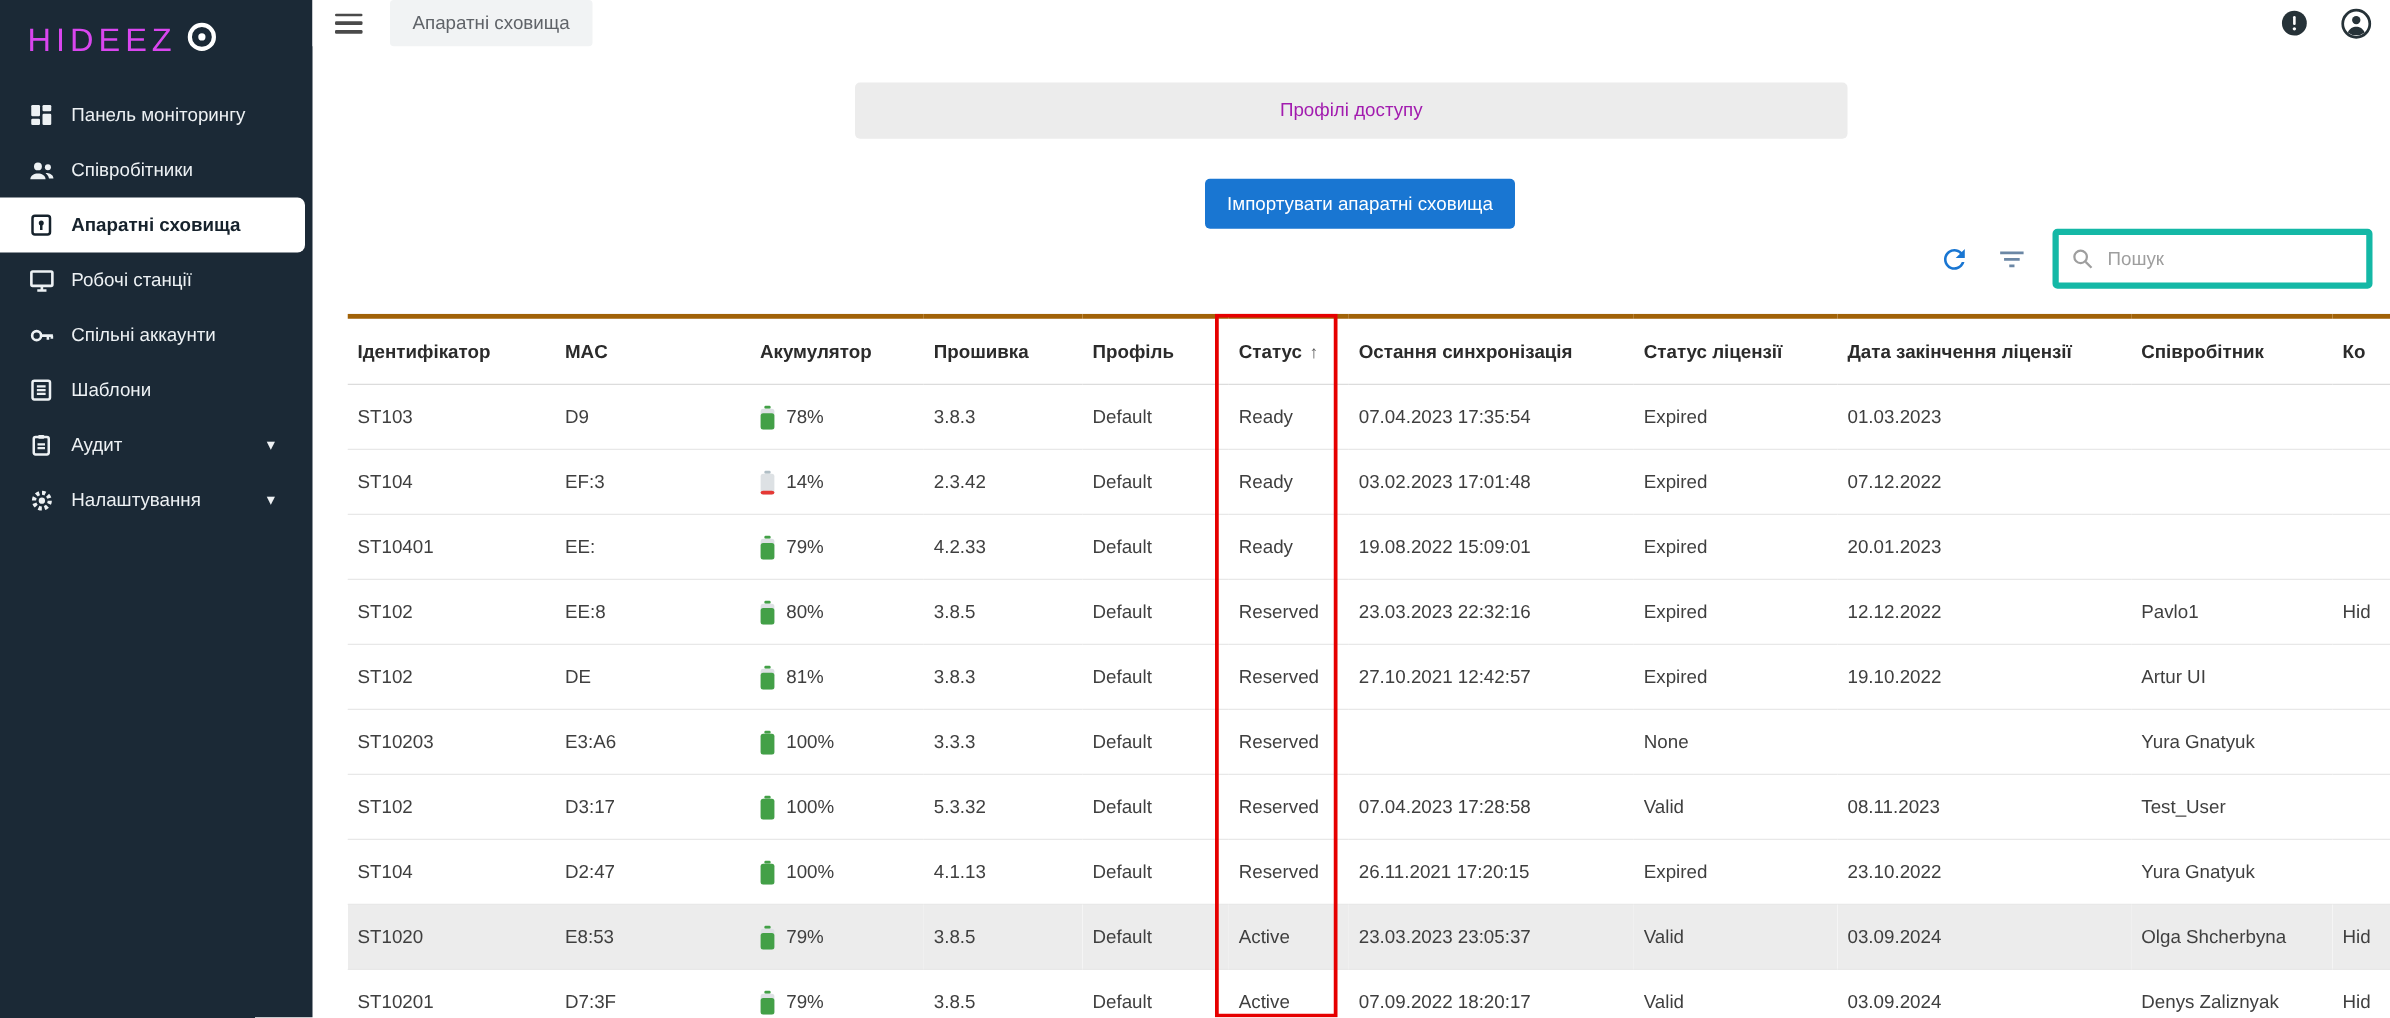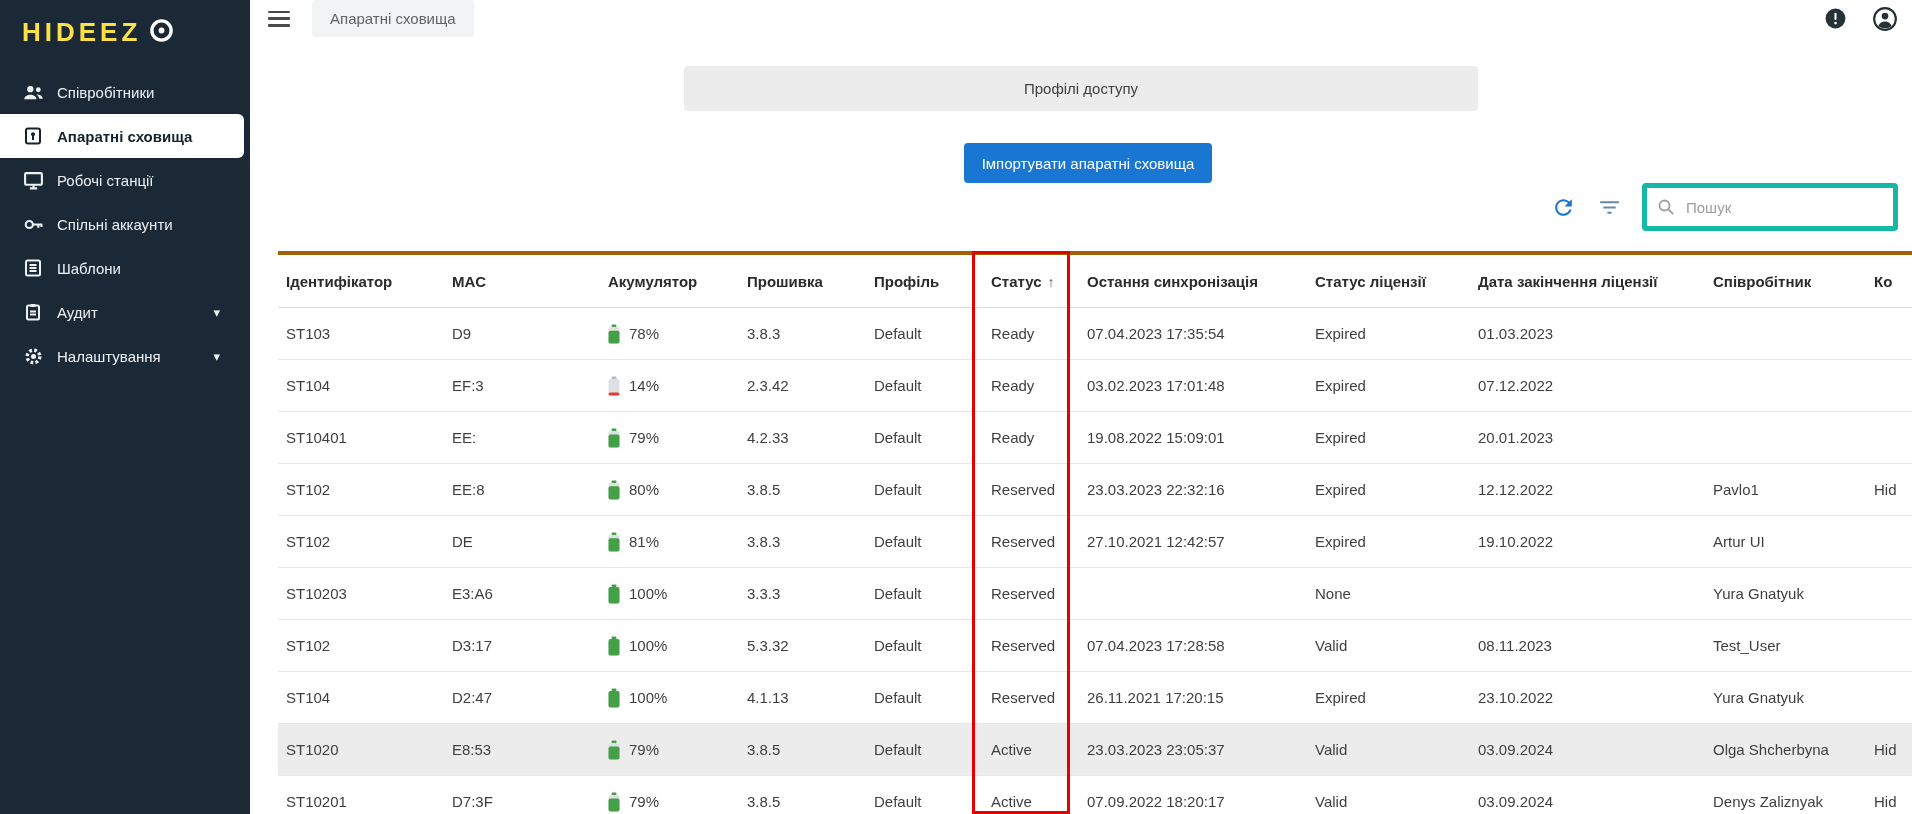--- a/index.html
+++ b/index.html
@@ -4,40 +4,40 @@
 <style>
   html,body{margin:0;padding:0;}
   body{
     width:1912px;height:814px;overflow:hidden;background:#fff;
     font-family:"Liberation Sans","DejaVu Sans",sans-serif;
     display:flex;color:#3f3f3f;
   }
   
   .sidebar{width:250px;flex-shrink:0;background:#1b2936;display:flex;flex-direction:column;}
   .logo{height:64px;display:flex;align-items:center;padding-left:22px;gap:8px;}
-  .logo-text{font-size:26px;font-weight:bold;letter-spacing:4px;color:#fde047;}
+  .logo-text{font-size:26px;font-weight:normal;letter-spacing:4px;color:#d946ef;}
   .nav{margin-top:6px;}
   .nav-item{height:44px;display:flex;align-items:center;gap:13px;padding-left:22px;
     font-size:15px;color:#edf1f4;cursor:pointer;box-sizing:border-box;}
   .nav-item.active{background:#fff;color:#16222c;width:244px;border-radius:0 6px 6px 0;font-weight:bold;}
   .nav-icon{width:22px;height:22px;display:flex;align-items:center;justify-content:center;flex-shrink:0;}
   .nav-icon svg{display:block;}
   .caret{margin-left:auto;margin-right:30px;font-size:13px;color:#eef1f4;}
   
   .main{flex:1;display:flex;flex-direction:column;min-width:0;}
   .topbar{height:56px;display:flex;align-items:center;padding:0 14px 0 18px;gap:0;background:#fff;}
   .hamburger{width:22px;height:16px;display:flex;flex-direction:column;justify-content:space-between;cursor:pointer;margin-right:22px;}
   .hamburger span{height:2.5px;background:#4a4a4a;border-radius:1px;}
   .title-chip{background:#f1f3f4;color:#5f6368;font-size:15px;padding:10px 18px;border-radius:3px;}
   .spacer{flex:1;}
   .topbar-icon{width:26px;height:26px;display:flex;align-items:center;justify-content:center;cursor:pointer;margin-left:24px;}
   
   .content{flex:1;display:flex;flex-direction:column;min-width:0;}
   .tabs{width:794px;height:45px;margin:29px auto 0;background:#ececec;border-radius:4px;display:flex;flex-shrink:0;}
-  .tab{flex:1;display:flex;align-items:center;justify-content:center;font-size:15px;color:#404040;cursor:pointer;border-radius:4px;}
+  .tab{flex:1;display:flex;align-items:center;justify-content:center;font-size:15px;color:#a21caf;cursor:pointer;border-radius:4px;}
   .tab.active{background:#fff;color:#1976d2;box-shadow:0 1px 3px rgba(0,0,0,.12);}
   .toolbar{display:flex;align-items:center;margin:32px 14px 0 28px;flex-shrink:0;flex-direction:column;}
   .import-btn{background:#1976d2;color:#fff;border:none;border-radius:4px;height:40px;padding:0 18px;
     font-size:15px;font-family:inherit;cursor:pointer;}
   .toolbar-right{margin-left:auto;display:flex;align-items:center;gap:20px;}
   .icon-btn{width:26px;height:26px;display:flex;align-items:center;justify-content:center;cursor:pointer;}
   .search{width:226px;height:38px;border:5px solid #14b8a6;border-radius:4px;display:flex;align-items:center;
     padding:0 10px;gap:9px;background:#fff;box-sizing:content-box;}
   .search input{border:none;outline:none;font-size:15px;width:100%;color:#333;font-family:inherit;background:transparent;}
   .search input::placeholder{color:#9e9e9e;}
@@ -70,20 +70,31 @@
     <span>
       <svg width="25" height="25" viewBox="0 0 26 26">
           <circle cx="13" cy="13" r="10" fill="none" stroke="#fff" stroke-width="3.5"></circle>
           <circle cx="13" cy="13" r="3" fill="#fff"></circle>
         </svg>
     </span>
   </div>
   <div class="nav">
       <div class="nav-item">
         <span class="nav-icon">
+          <svg width="20" height="20" viewBox="0 0 20 20" fill="currentColor">
+            <rect x="2" y="2" width="7" height="9" rx="1"></rect>
+            <rect x="11" y="2" width="7" height="5" rx="1"></rect>
+            <rect x="11" y="9" width="7" height="9" rx="1"></rect>
+            <rect x="2" y="13" width="7" height="5" rx="1"></rect>
+          </svg>
+        </span>
+        <span class="nav-label">Панель моніторингу</span>
+      </div>
+      <div class="nav-item">
+        <span class="nav-icon">
           <svg width="21" height="21" viewBox="0 0 20 20" fill="currentColor">
             <circle cx="7" cy="6.8" r="3"></circle>
             <path d="M1.2 16.5c0-3 3-4.4 5.8-4.4s5.8 1.4 5.8 4.4z"></path>
             <circle cx="14.6" cy="7.4" r="2.3"></circle>
             <path d="M14 11.8c2.4.3 4.8 1.6 4.8 4.2h-3.4c-.3-1.8-1.3-3.2-2.6-4 .4-.2.8-.2 1.2-.2z"></path>
           </svg>
         </span>
         <span class="nav-label">Співробітники</span>
       </div>
       <div class="nav-item active">

